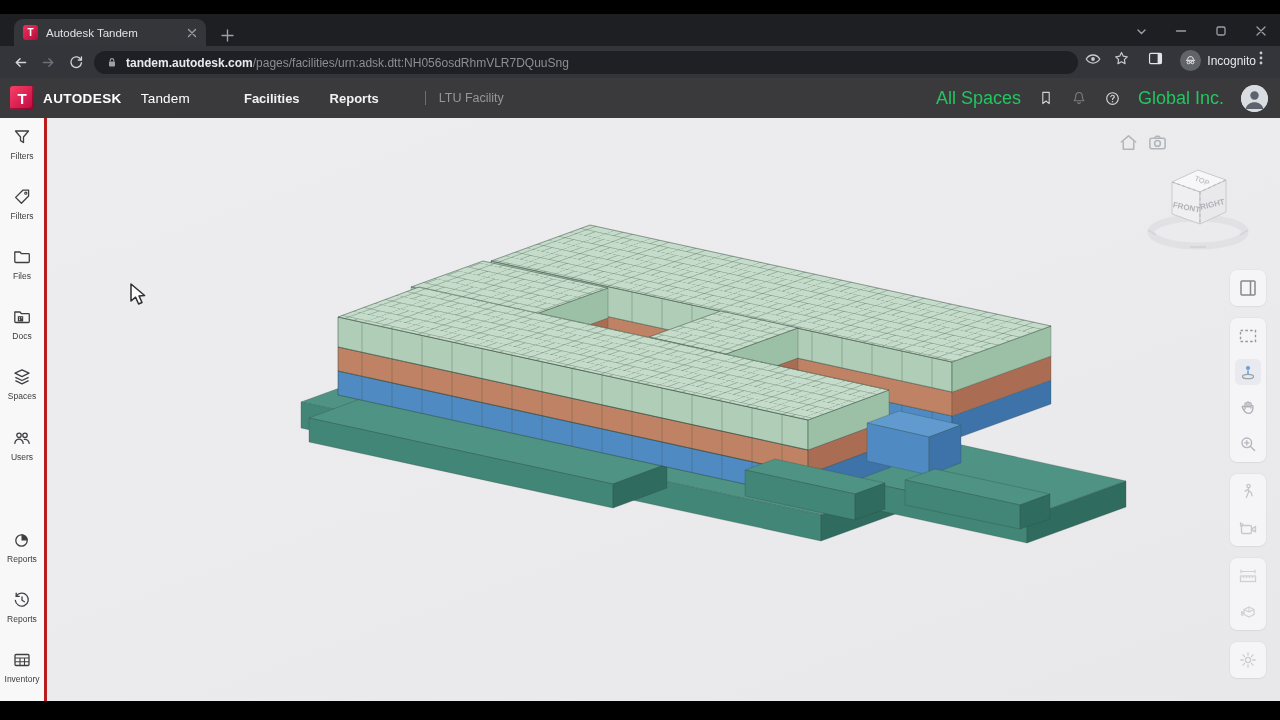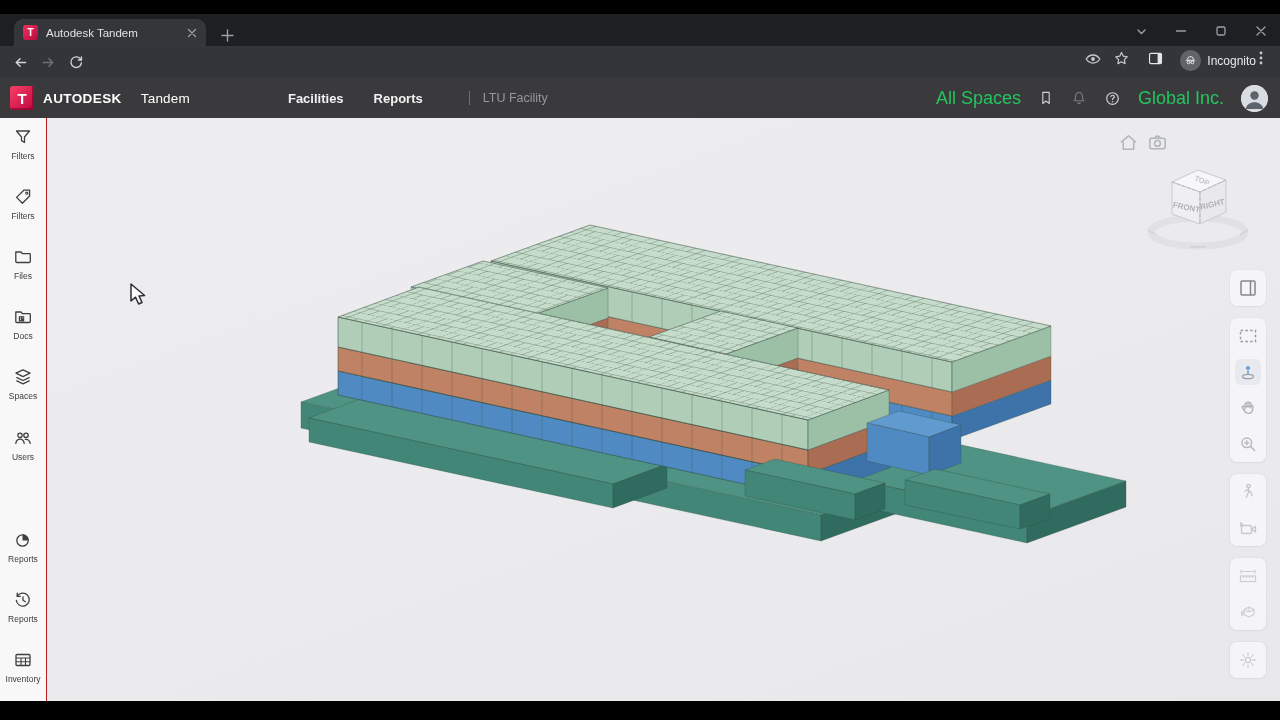--- a/index.html
+++ b/index.html
@@ -32,30 +32,30 @@
   .incog-circle{width:21px;height:21px;border-radius:50%;background:#606368;display:flex;align-items:center;justify-content:center}
 
   
   .appheader{position:absolute;top:78px;left:0;width:1280px;height:40px;background:#3a3a3d;
              display:flex;align-items:center;color:#fff}
   .logo-tile{width:24px;height:24px;margin-left:10px;border-radius:3px;flex:none;
              background:linear-gradient(135deg,#f23a62 10%,#c40d44 90%);box-shadow:inset -2px -2px 0 rgba(120,0,35,.55);
              color:#fff;font-weight:bold;font-size:15px;display:flex;align-items:center;justify-content:center}
   .brand{margin-left:9px;font-size:13.5px;letter-spacing:.4px;font-weight:bold;color:#fff}
   .brand-sub{font-weight:normal;margin-left:19px;letter-spacing:.2px}
-  .mainnav{display:flex;gap:30px;margin-left:98px}
+  .mainnav{display:flex;gap:30px;margin-left:54px}
   .mainnav .navitem{font-size:13px;font-weight:bold;color:#f2f2f3;cursor:default}
   .crumb{margin-left:46px;border-left:1px solid #6e6e72;padding-left:13px;color:#97979b;font-size:12.5px}
   .hdr-right{margin-left:auto;display:flex;align-items:center;gap:17px;padding-right:12px}
   .hdr-text{font-size:18px;color:#22c55e}
   .avatar{width:27px;height:27px;border-radius:50%;background:#d9dce0;overflow:hidden;flex:none}
 
   
   .content{position:absolute;top:118px;left:0;width:1280px;height:583px;display:flex}
-  .sidebar{width:47px;height:100%;background:#f8f8f9;border-right:1px solid #b91c1c;
+  .sidebar{width:47px;height:100%;background:#f8f8f9;border-right:3px solid #b91c1c;
            display:flex;flex-direction:column;align-items:center;overflow:hidden}
   .sb-item{width:100%;height:62px;display:flex;flex-direction:column;align-items:center;
            justify-content:flex-start;padding-top:9px;gap:4px;color:#3f3f42}
   .sb-label{font-size:8.5px;color:#3b3b3d;white-space:nowrap}
   .sb-spacer{height:42px;flex:none}
 
   .viewport{position:relative;flex:1;height:100%;
             background:linear-gradient(160deg,#ededf0 0%,#ebebee 55%,#e8e8eb 100%);overflow:hidden}
   .modelsvg{position:absolute;left:0;top:0}
 
@@ -127,20 +127,29 @@
       <svg width="17" height="17" viewBox="0 0 20 20">
           <path d="M4 10h11M10.5 5.5L15 10l-4.5 4.5" fill="none" stroke="#6d7076" stroke-width="1.7" stroke-linecap="round" stroke-linejoin="round"></path>
         </svg>
     </span>
     <span class="navbtn" style="left:64px">
       <svg width="16" height="16" viewBox="0 0 20 20">
           <path d="M16.2 7.3A6.6 6.6 0 1 0 16.8 11" fill="none" stroke="#d2d4d8" stroke-width="1.7" stroke-linecap="round"></path>
           <path d="M16.8 3.6v3.9h-3.9" fill="none" stroke="#d2d4d8" stroke-width="1.7" stroke-linecap="round" stroke-linejoin="round"></path>
         </svg>
     </span>
+    <div class="urlpill">
+      <span class="ticon">
+        <svg width="12" height="13" viewBox="0 0 20 20">
+            <rect x="5" y="8.5" width="10" height="8" rx="1.5" fill="#9aa0a6"></rect>
+            <path d="M7 8.5V6.5a3 3 0 0 1 6 0v2" fill="none" stroke="#9aa0a6" stroke-width="1.8"></path>
+          </svg>
+      </span>
+      <span class="url"><span class="domain">tandem.autodesk.com</span><span class="path">/pages/facilities/urn:adsk.dtt:NH056osdRhmVLR7DQuuSng</span></span>
+    </div>
     <span class="omni-right" style="right:178px">
       <svg width="18" height="18" viewBox="0 0 20 20">
           <path d="M2.5 10S5.3 5.5 10 5.5 17.5 10 17.5 10 14.7 14.5 10 14.5 2.5 10 2.5 10z" fill="none" stroke="#c7cace" stroke-width="1.5"></path>
           <circle cx="10" cy="10" r="2.1" fill="#c7cace"></circle>
         </svg>
     </span>
     <span class="omni-right" style="right:150px">
       <svg width="17" height="17" viewBox="0 0 20 20">
           <path d="M10 3l2.1 4.3 4.7.7-3.4 3.3.8 4.7L10 13.8 5.8 16l.8-4.7L3.2 8l4.7-.7z" fill="none" stroke="#c7cace" stroke-width="1.4" stroke-linejoin="round"></path>
         </svg>

